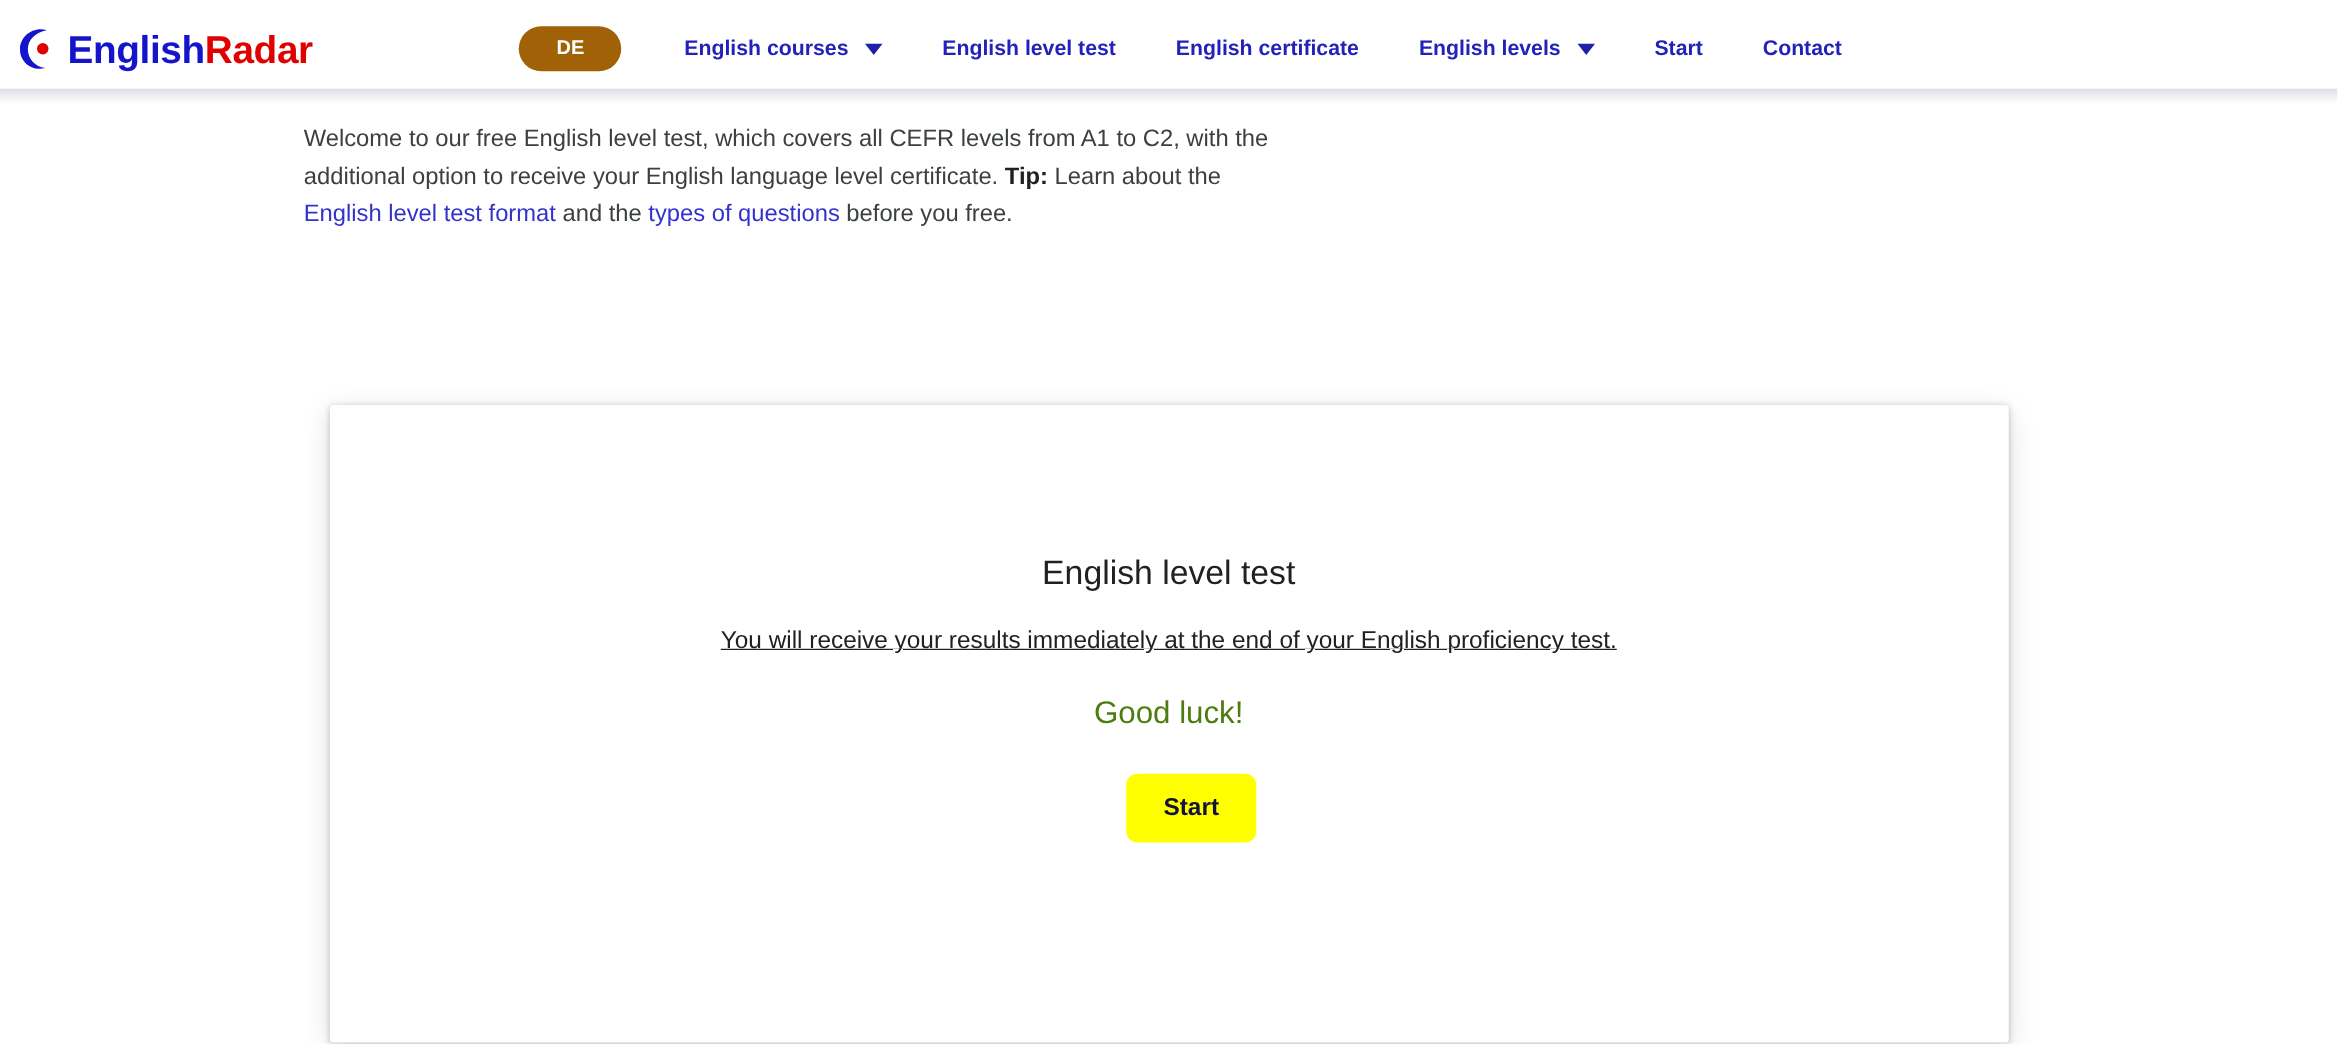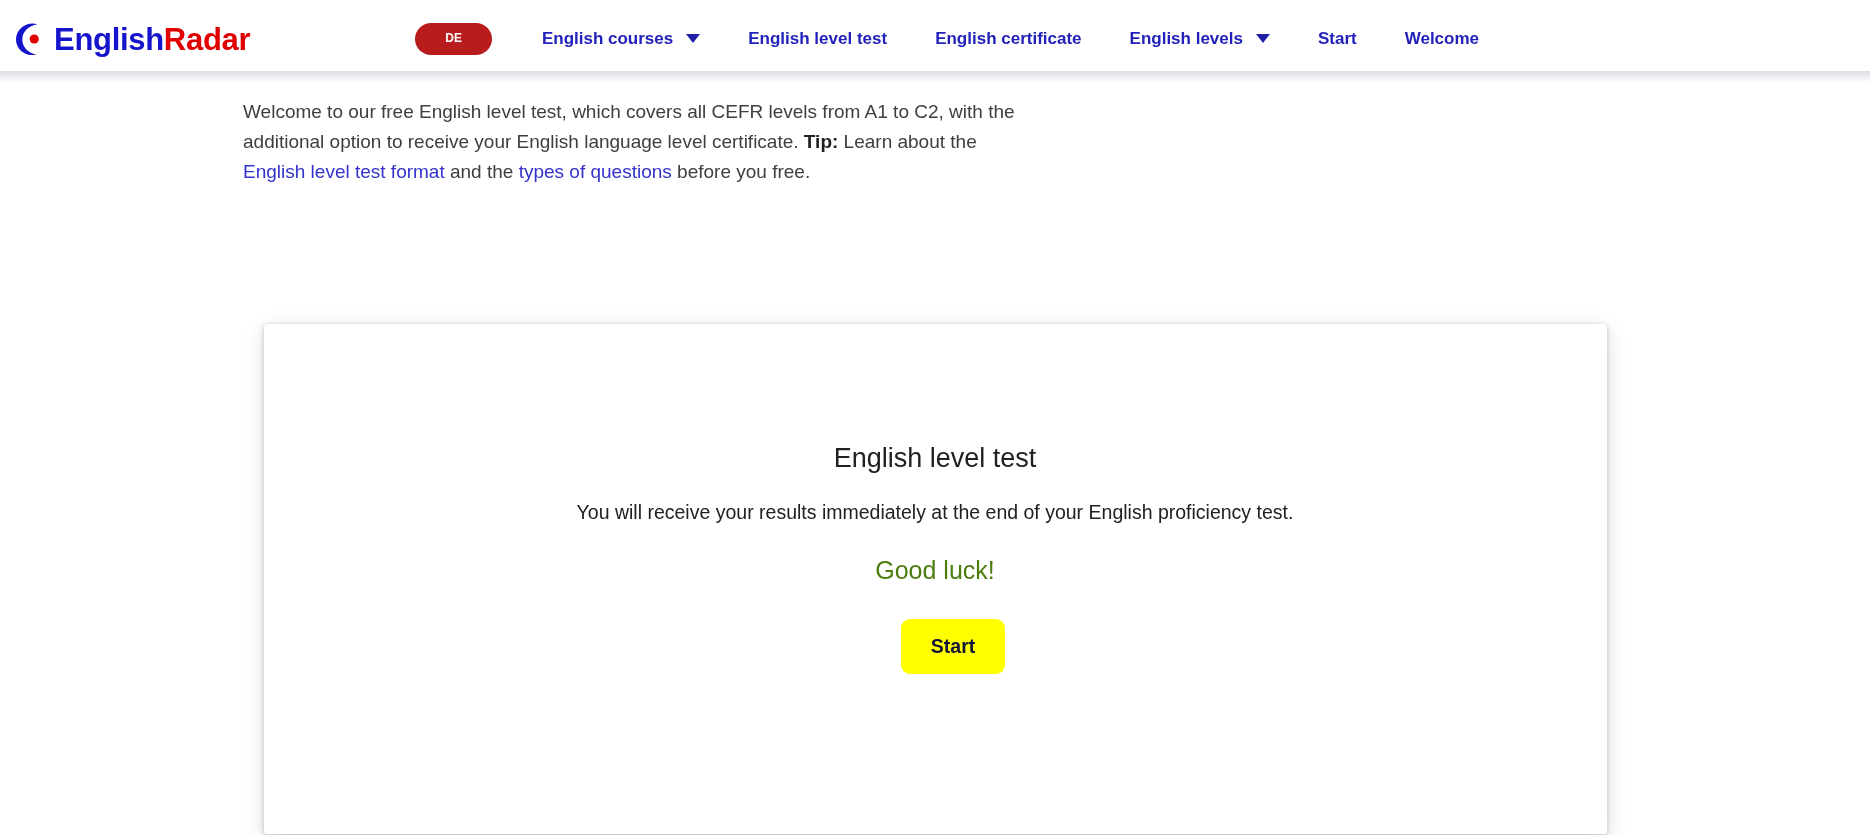--- a/index.html
+++ b/index.html
@@ -14,21 +14,20 @@
     overflow: hidden;
   }
 
   
   .site-header {
     position: relative;
     width: 100%;
     height: 78px;
     background: #ffffff;
     display: flex;
-    align-items: center;
     z-index: 20;
   }
   .site-header::after {
     content: "";
     position: absolute;
     left: 0; right: 0; top: 71px;
     height: 12px;
     background: linear-gradient(to bottom, rgba(168,168,200,0.38), rgba(255,255,255,0));
     pointer-events: none;
   }
@@ -76,23 +75,23 @@
   }
   .nav-item .caret {
     display: inline-block;
     margin-left: 13px;
     width: 0; height: 0;
     border-left: 7px solid transparent;
     border-right: 7px solid transparent;
     border-top: 9px solid #1f1fa8;
   }
   .lang-pill {
-    background: #b91c1c;
+    background: #a16207;
     color: #ffffff;
-    font-size: 12px;
+    font-size: 16px;
     font-weight: bold;
     border: none;
     border-radius: 999px;
     padding: 9px 30px;
     margin-right: 26px;
     cursor: pointer;
     font-family: "Liberation Sans", sans-serif;
     line-height: 1.15;
   }
 
@@ -134,20 +133,21 @@
     color: #202124;
     font-weight: normal;
     margin: 0 0 26px 0;
     line-height: 1.2;
   }
   .card-lead {
     font-size: 19.5px;
     color: #202124;
     margin: 0 0 28px 0;
     line-height: 1.3;
+    text-decoration: underline;
   }
   .card-luck {
     font-size: 25px;
     color: #4d7c0f;
     margin: 0 0 33px 0;
     line-height: 1.3;
   }
   .start-btn {
     background: #ffff00;
     color: #12123a;
@@ -198,21 +198,21 @@
     <a class="nav-item" href="#">
       <span>English levels</span>
       <span class="caret"></span>
     </a>
 
     <a class="nav-item" href="#">
       <span>Start</span>
     </a>
 
     <a class="nav-item" href="#">
-      <span>Welcome</span>
+      <span>Contact</span>
     </a>
 
   </nav>
 </header>
 
 <p class="intro"><span>Welcome to our free English level test, which covers all CEFR levels from A1 to C2, with the additional option to receive your English language level certificate. </span><b>Tip:</b><span> Learn about the </span><a href="#">English level test format</a><span> and the </span><a href="#">types of questions</a><span> before you free.</span></p>
 
 <div class="card-zone">
   <section class="test-card">
     <h1 class="card-title">English level test</h1>

